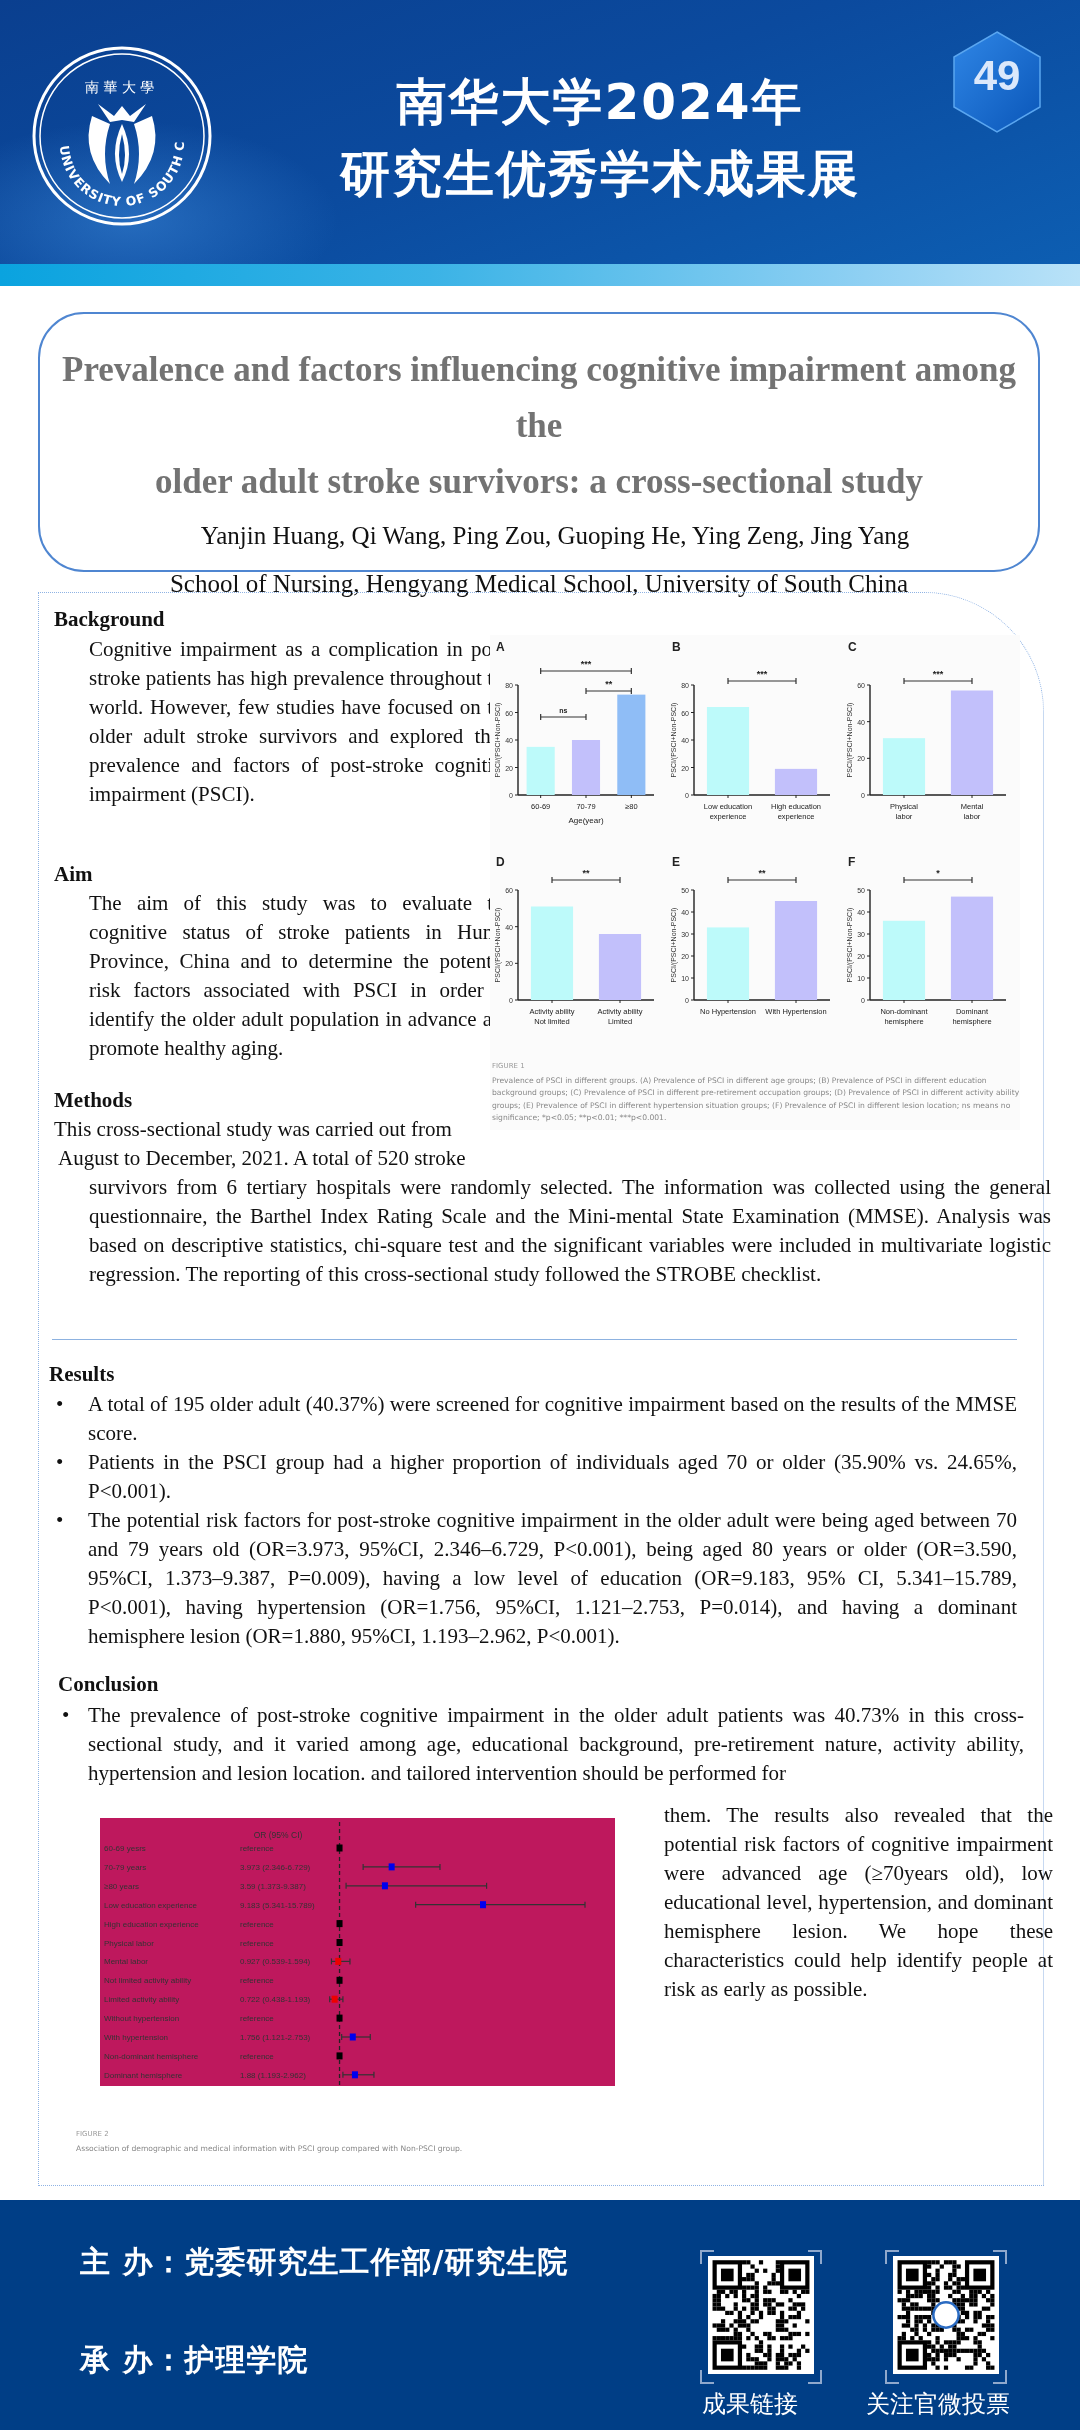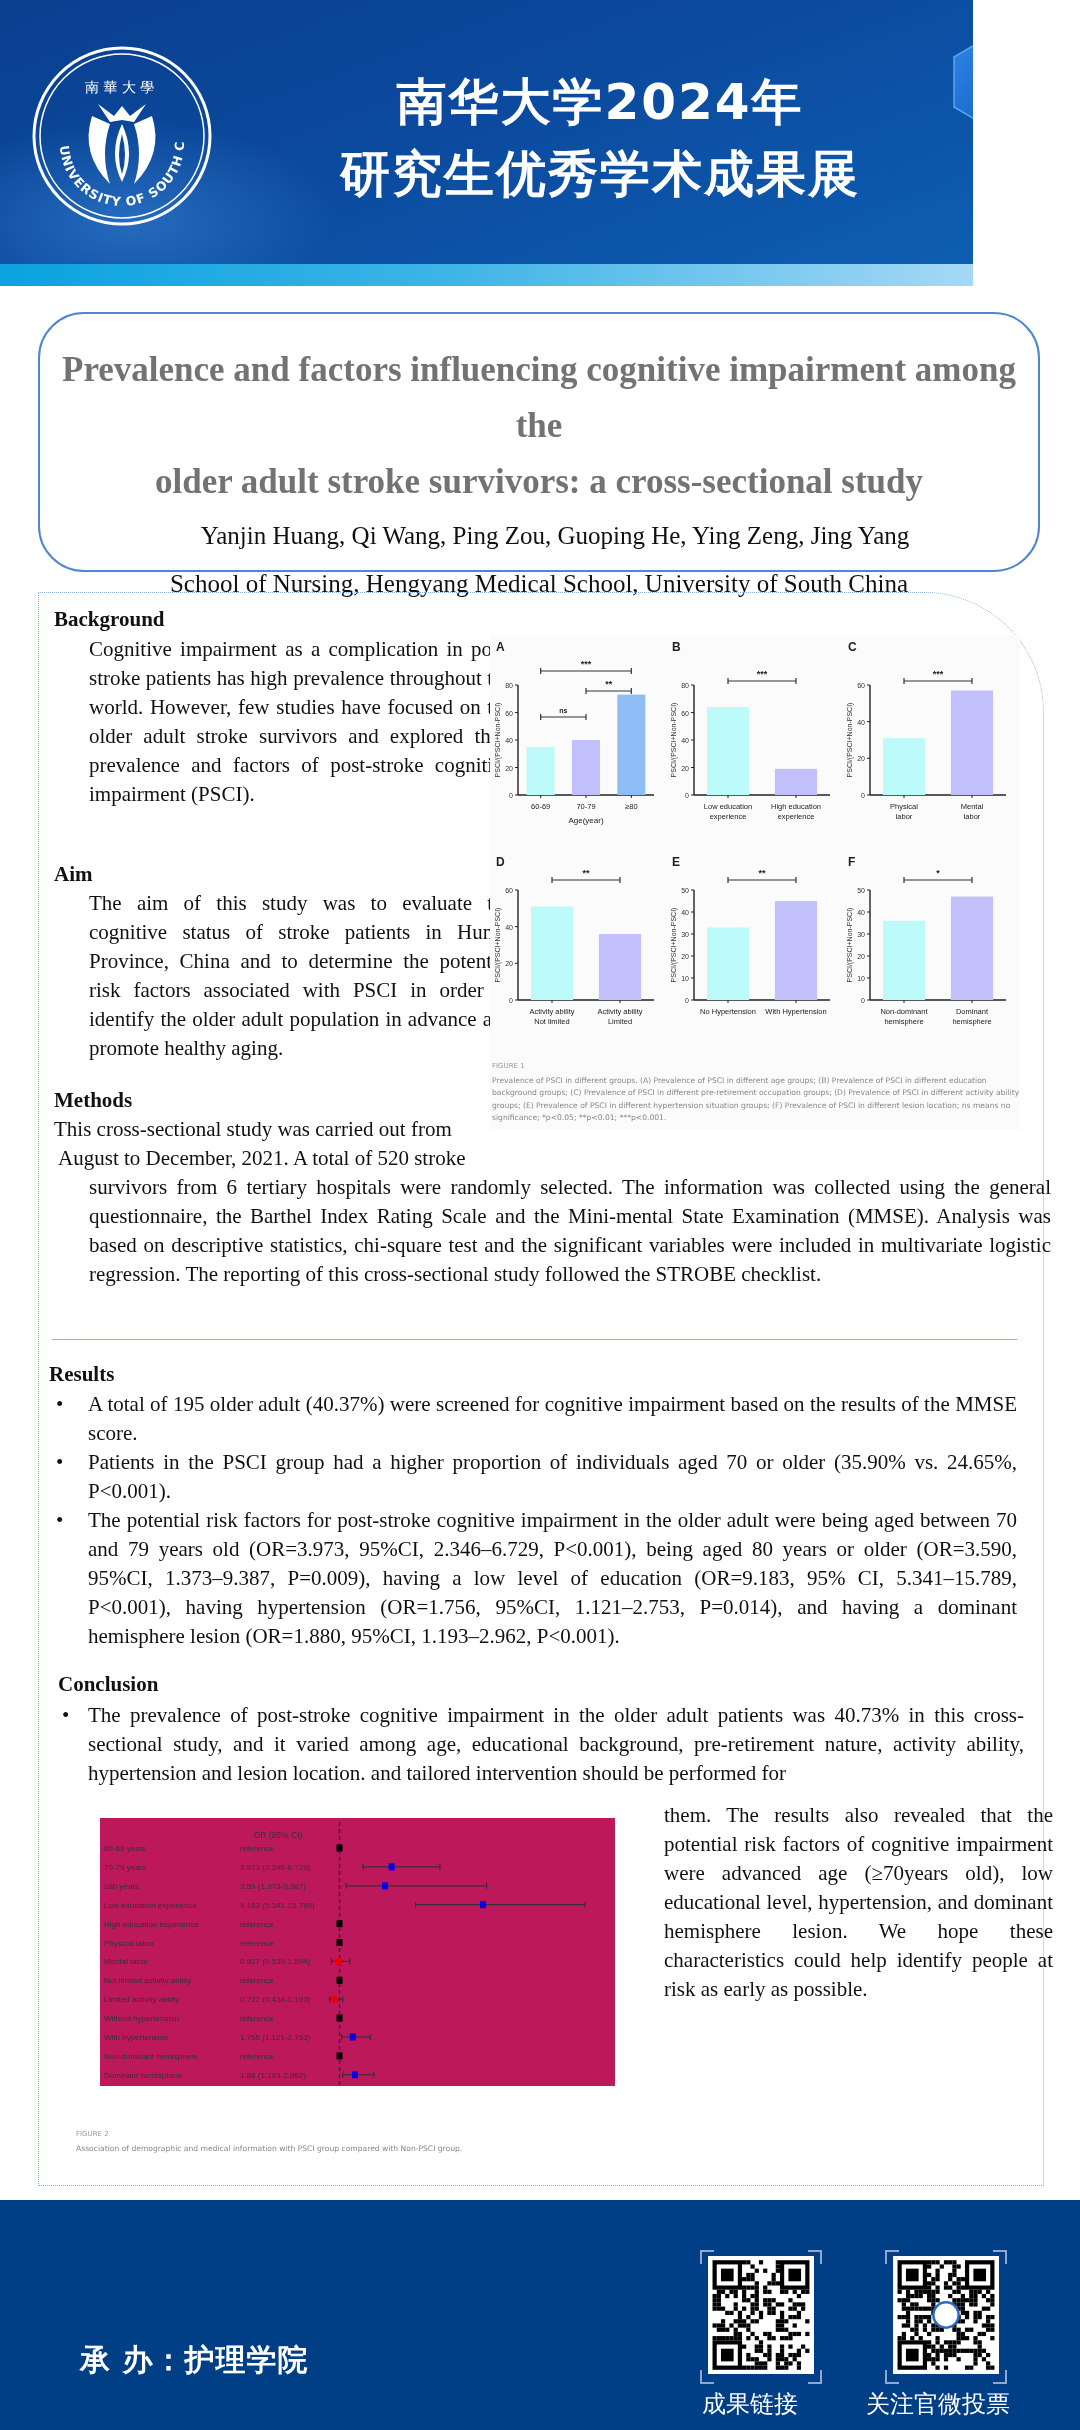--- a/index.html
+++ b/index.html
@@ -1,20 +1,20 @@
 <!DOCTYPE html>
 <html><head>
 <meta charset="utf-8">
 <style>
   * { box-sizing: border-box; margin: 0; padding: 0; }
   html, body { width: 1080px; height: 2430px; background: #ffffff; overflow: hidden; }
   body { position: relative; font-family: "Liberation Serif", serif; color: #111; }
 
   
-  .header { position: absolute; left: 0; top: 0; width: 973px; height: 286px;
+  .header { position: absolute; left: 0; top: 0; width: 1080px; height: 286px;
     background: linear-gradient(160deg, #0a3f8f 0%, #0b4a9e 45%, #0d5fb3 100%); overflow: hidden; }
   .header .glow { position: absolute; left: -80px; top: 120px; width: 420px; height: 200px;
     background: radial-gradient(ellipse at center, rgba(70,150,230,0.45), rgba(70,150,230,0) 70%); }
   .header-strip { position: absolute; left: 0; top: 264px; width: 1080px; height: 22px;
     background: linear-gradient(90deg, #0aa3df 0%, #3bb3e6 40%, #8fd0f3 80%, #b9e2f8 100%); }
   .logo { position: absolute; left: 30px; top: 44px; width: 184px; height: 184px; }
   .header-title { position: absolute; left: 250px; top: 66px; width: 700px; text-align: center;
     color: #fff; font-family: "DejaVu Sans", sans-serif; font-weight: bold; font-size: 50px; line-height: 72px; letter-spacing: 2px; }
   .badge { position: absolute; left: 950px; top: 30px; width: 94px; height: 104px; }
   .badge-num { position: absolute; left: 950px; top: 52px; width: 94px; text-align: center;
@@ -390,20 +390,21 @@
       <text x="485" y="297.7" font-size="9" text-anchor="middle" font-family="Liberation Sans, sans-serif" fill="#222">15</text>
       <text x="359.5" y="313.7" font-size="8.5" text-anchor="middle" font-family="Liberation Sans, sans-serif" fill="#222">Odds ratio：PSCI group (n=195) vs Non-PSCI group (n=288)</text>
     </svg>
 </div>
 <div class="fig-caption" style="left:76px; top:2128px; width:560px;">
   <span class="lab">FIGURE 2</span>
   <span>Association of demographic and medical information with PSCI group compared with Non-PSCI group.</span>
 </div>
 
 <div class="footer">
+  <div class="footer-line" style="left:80px; top:42px;">主 办：党委研究生工作部/研究生院</div>
   <div class="footer-line" style="left:80px; top:140px;">承 办：护理学院</div>
 
   <div class="qr-frame" style="left:700px; top:50px;">
     <span class="corner" style="left:0;top:0;border-width:2px 0 0 2px;"></span>
     <span class="corner" style="right:0;top:0;border-width:2px 2px 0 0;"></span>
     <span class="corner" style="left:0;bottom:0;border-width:0 0 2px 2px;"></span>
     <span class="corner" style="right:0;bottom:0;border-width:0 2px 2px 0;"></span>
     <svg class="qr" id="qr1" viewBox="0 0 25 28">
         <rect x="8" y="1" width="1" height="1" fill="#000"></rect>
         <rect x="9" y="1" width="1" height="1" fill="#000"></rect>

